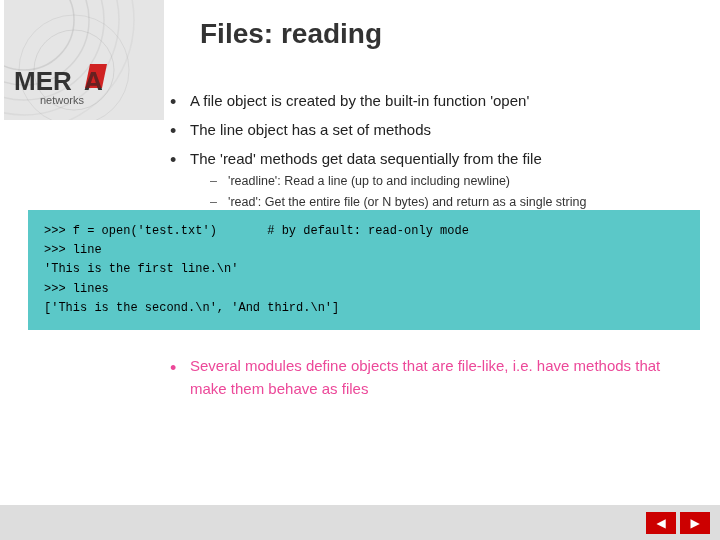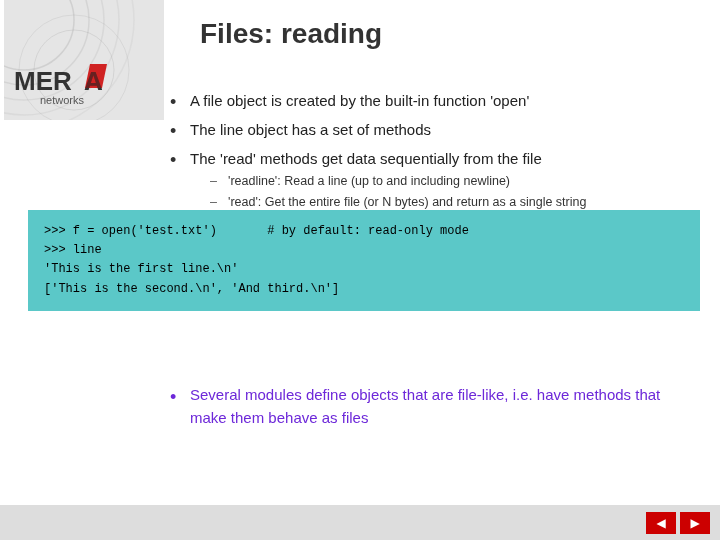--- a/index.html
+++ b/index.html
@@ -130,23 +130,22 @@
       position: absolute;
       top: 355px;
       left: 170px;
       right: 30px;
     }
 
     .bottom-bullet {
       position: relative;
       padding-left: 20px;
       font-size: 15px;
-      color: #6d28d9;
+      color: #ec4899;
       line-height: 1.5;
-      margin-top: 29px;
     }
 
     .bottom-bullet::before {
       content: '•';
       position: absolute;
       left: 0;
       font-size: 18px;
     }
 
     
@@ -240,20 +239,21 @@
           </li>
         </ul>
       </li>
     </ul>
   </div>
 
   <div class="code-block">
     <span class="code-line">&gt;&gt;&gt; f = open('test.txt')       # by default: read-only mode</span>
     <span class="code-line">&gt;&gt;&gt; line</span>
     <span class="code-line">'This is the first line.\n'</span>
+    <span class="code-line">&gt;&gt;&gt; lines</span>
     <span class="code-line">['This is the second.\n', 'And third.\n']</span>
   </div>
 
   <div class="bottom-content">
     <div class="bottom-bullet">Several modules define objects that are file-like, i.e. have methods that make them behave as files</div>
   </div>
 
   <div class="bottom-bar">
     <button class="nav-btn">◀</button>
     <button class="nav-btn">▶</button>

